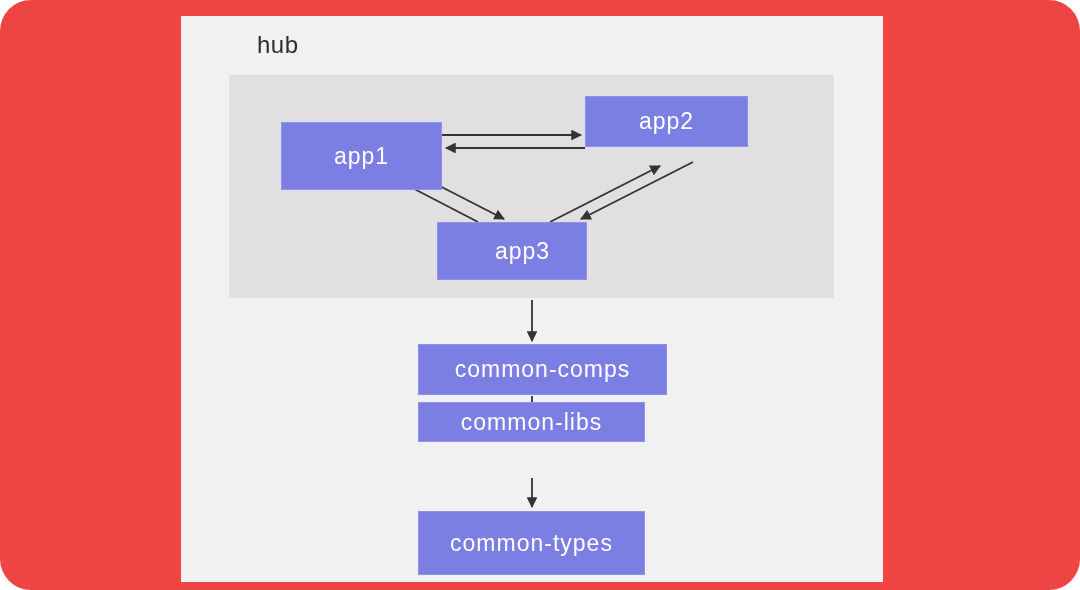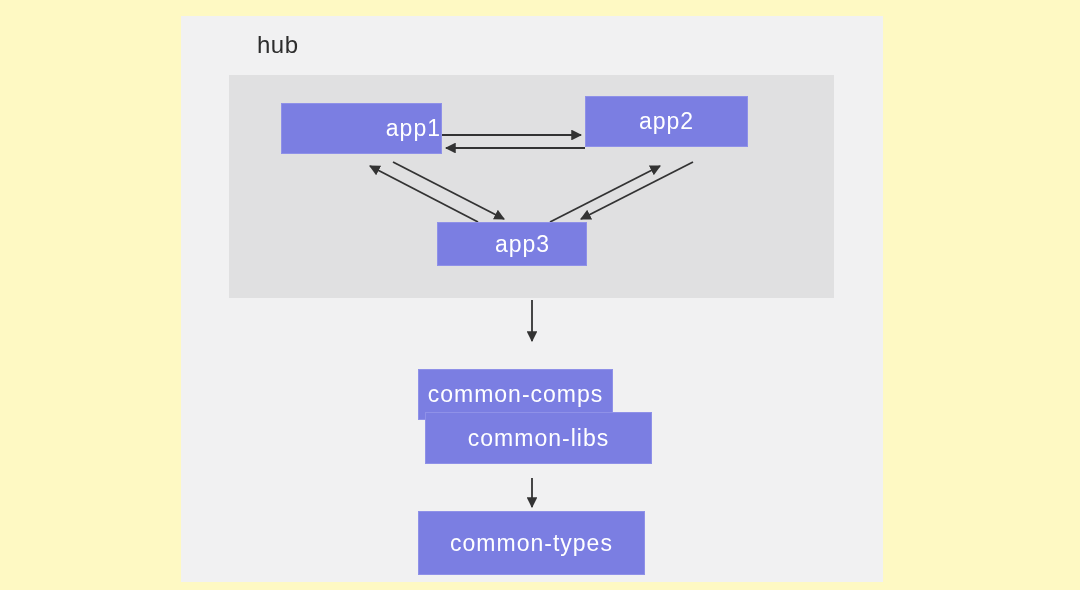--- a/index.html
+++ b/index.html
@@ -8,21 +8,22 @@
     background: #ffffff;
     width: 1080px;
     height: 590px;
     overflow: hidden;
     font-family: "Liberation Sans", "DejaVu Sans", sans-serif;
   }
   .stage {
     position: relative;
     width: 1080px;
     height: 590px;
-    background: #fef9c3;
+    background: #ef4444;
+    border-radius: 31px;
   }
   .outer {
     position: absolute;
     left: 181px;
     top: 16px;
     width: 702px;
     height: 566px;
     background: #f1f1f2;
   }
   .hub-label {
@@ -48,25 +49,25 @@
     border: 1px solid #8f91e8;
     box-sizing: border-box;
     color: #ffffff;
     display: flex;
     align-items: center;
     justify-content: center;
     font-size: 23px;
     letter-spacing: 1px;
     white-space: nowrap;
   }
-  .node-app1  { left: 281px; top: 103px; width: 161px; height: 51px; justify-content: flex-end; }
+  .node-app1  { left: 281px; top: 122px; width: 161px; height: 68px; }
   .node-app2  { left: 585px; top: 96px; width: 163px; height: 51px; }
-  .node-app3  { left: 437px; top: 222px; width: 150px; height: 44px; padding-left: 21px; }
-  .node-comps { left: 418px; top: 344px; width: 195px; height: 51px; margin-top: 25px; }
-  .node-libs  { left: 418px; top: 412px; width: 227px; height: 52px; margin-left: 7px; }
+  .node-app3  { left: 437px; top: 222px; width: 150px; height: 58px; padding-left: 21px; }
+  .node-comps { left: 418px; top: 344px; width: 249px; height: 51px; }
+  .node-libs  { left: 418px; top: 402px; width: 227px; height: 40px; }
   .node-types { left: 418px; top: 511px; width: 227px; height: 64px; }
   svg.edges {
     position: absolute;
     left: 0;
     top: 0;
     width: 1080px;
     height: 590px;
     pointer-events: none;
   }
   svg.edges line {

